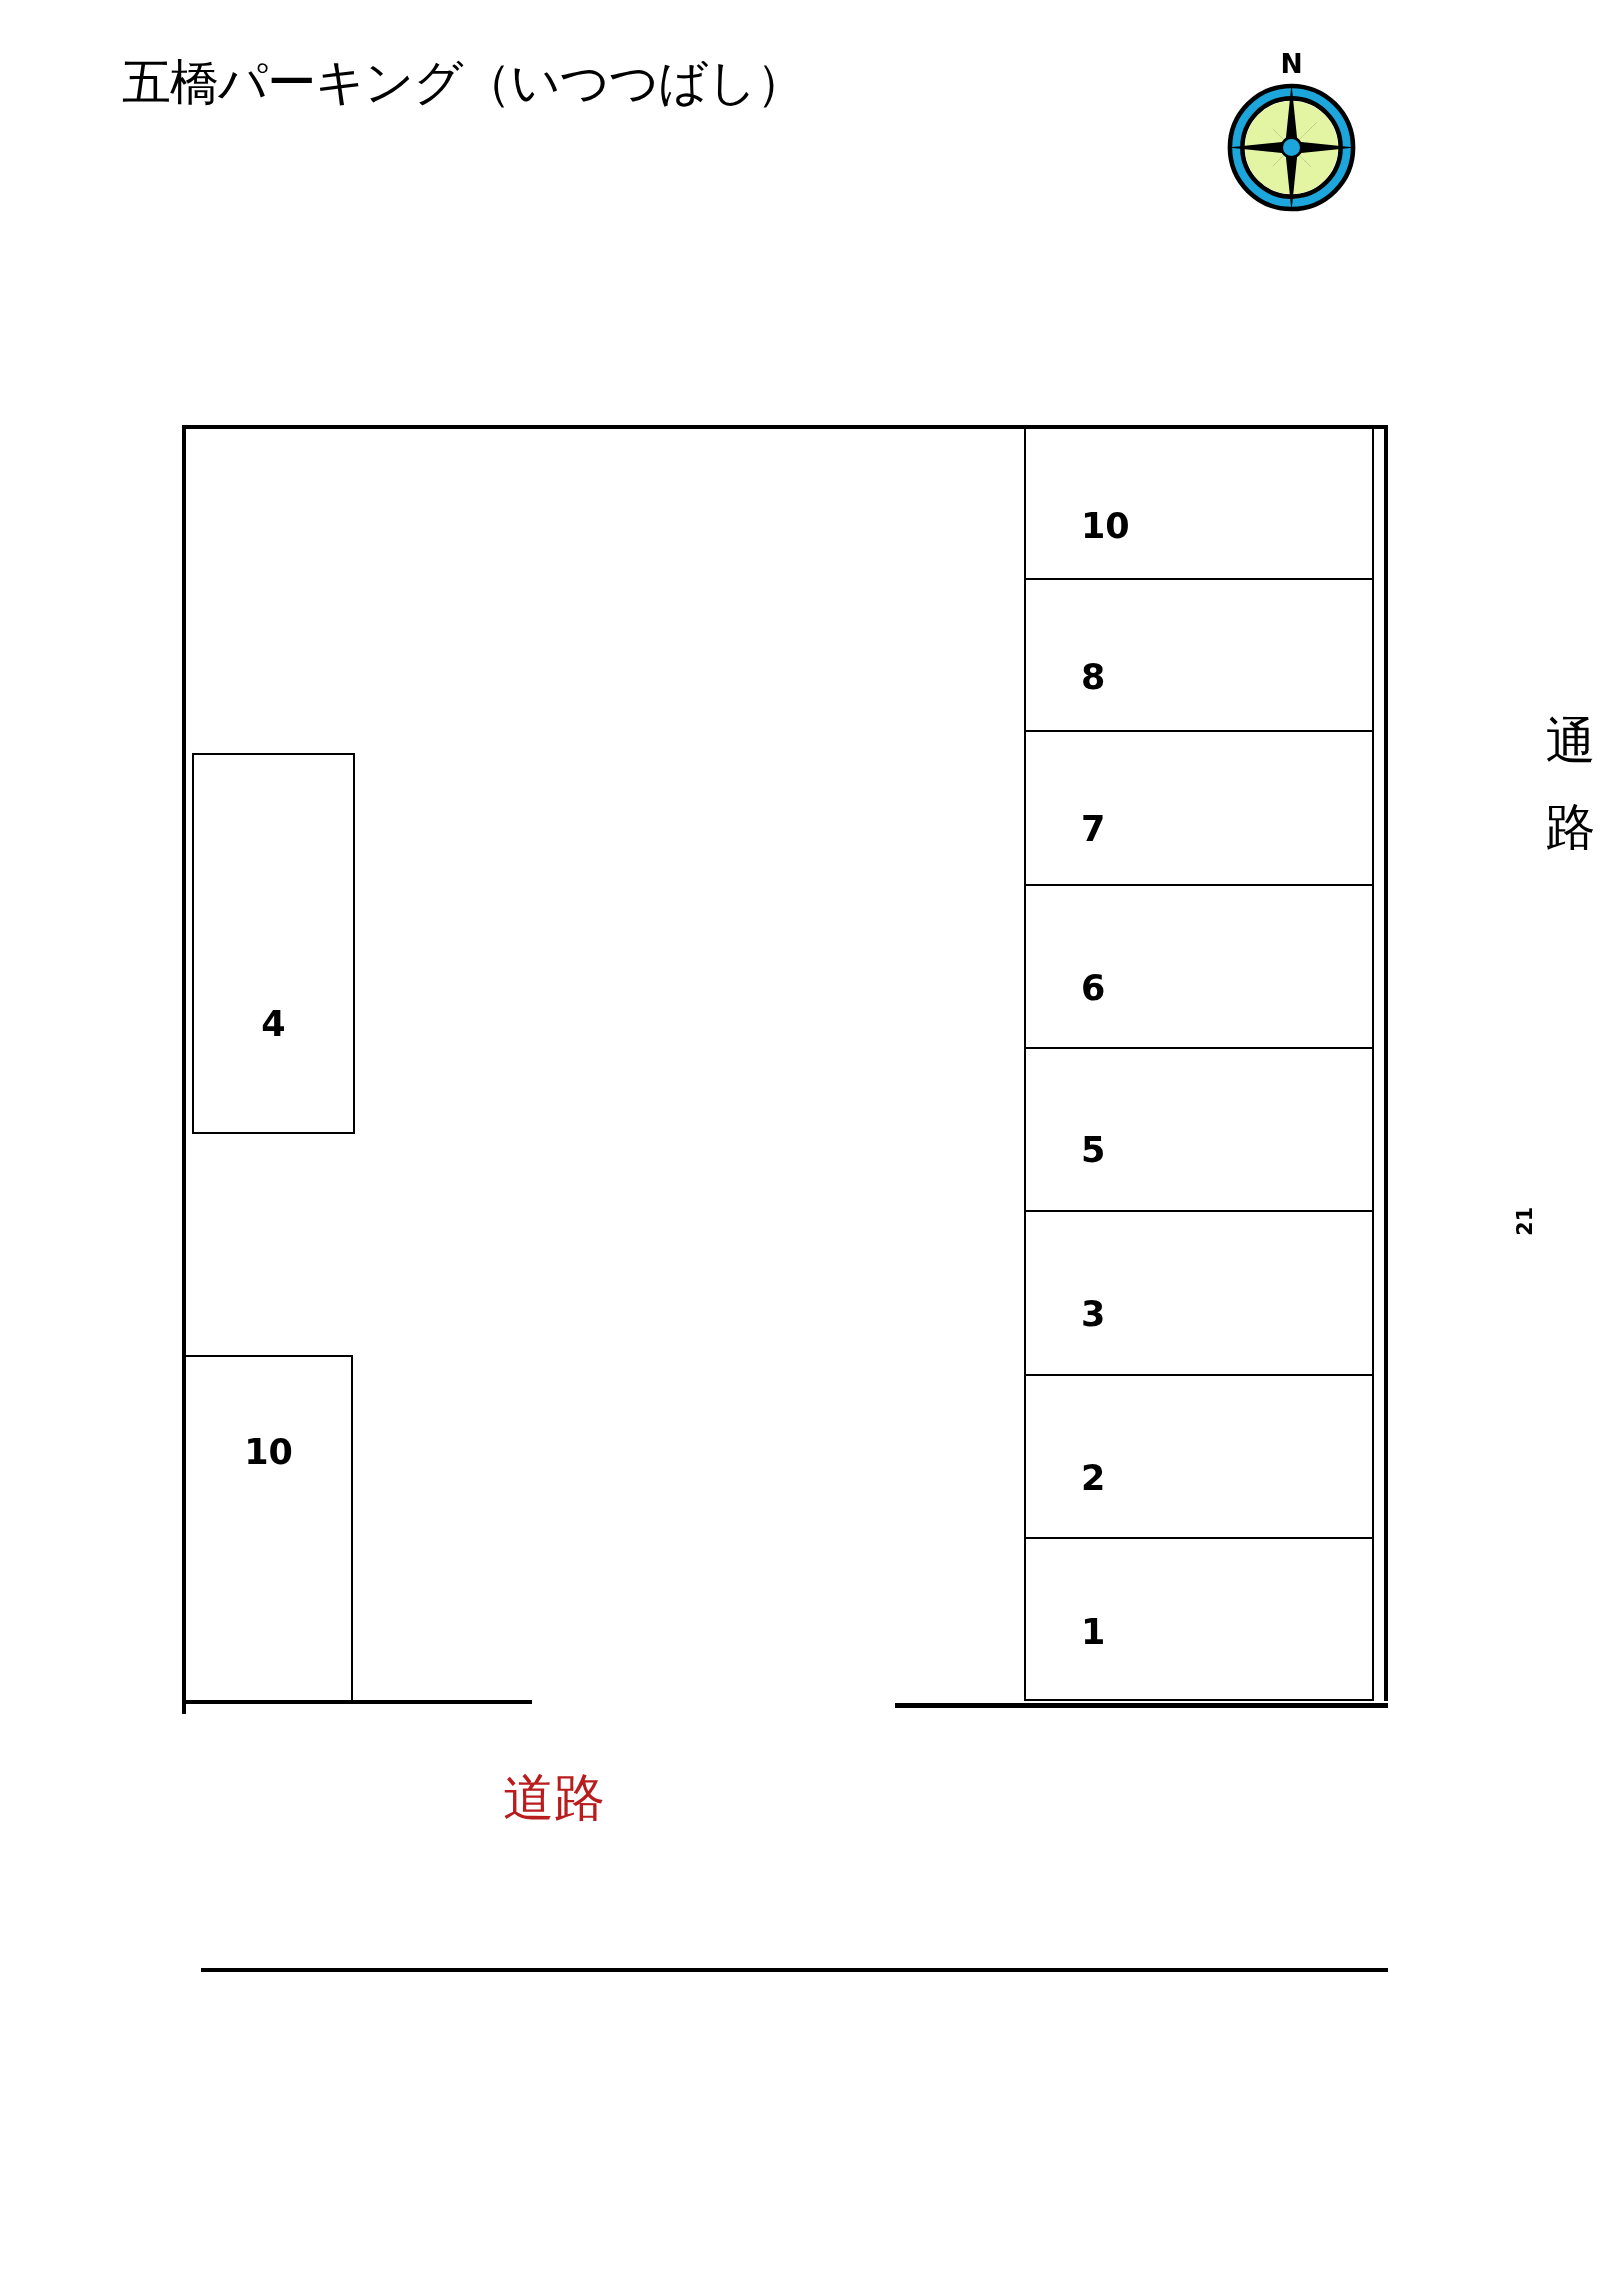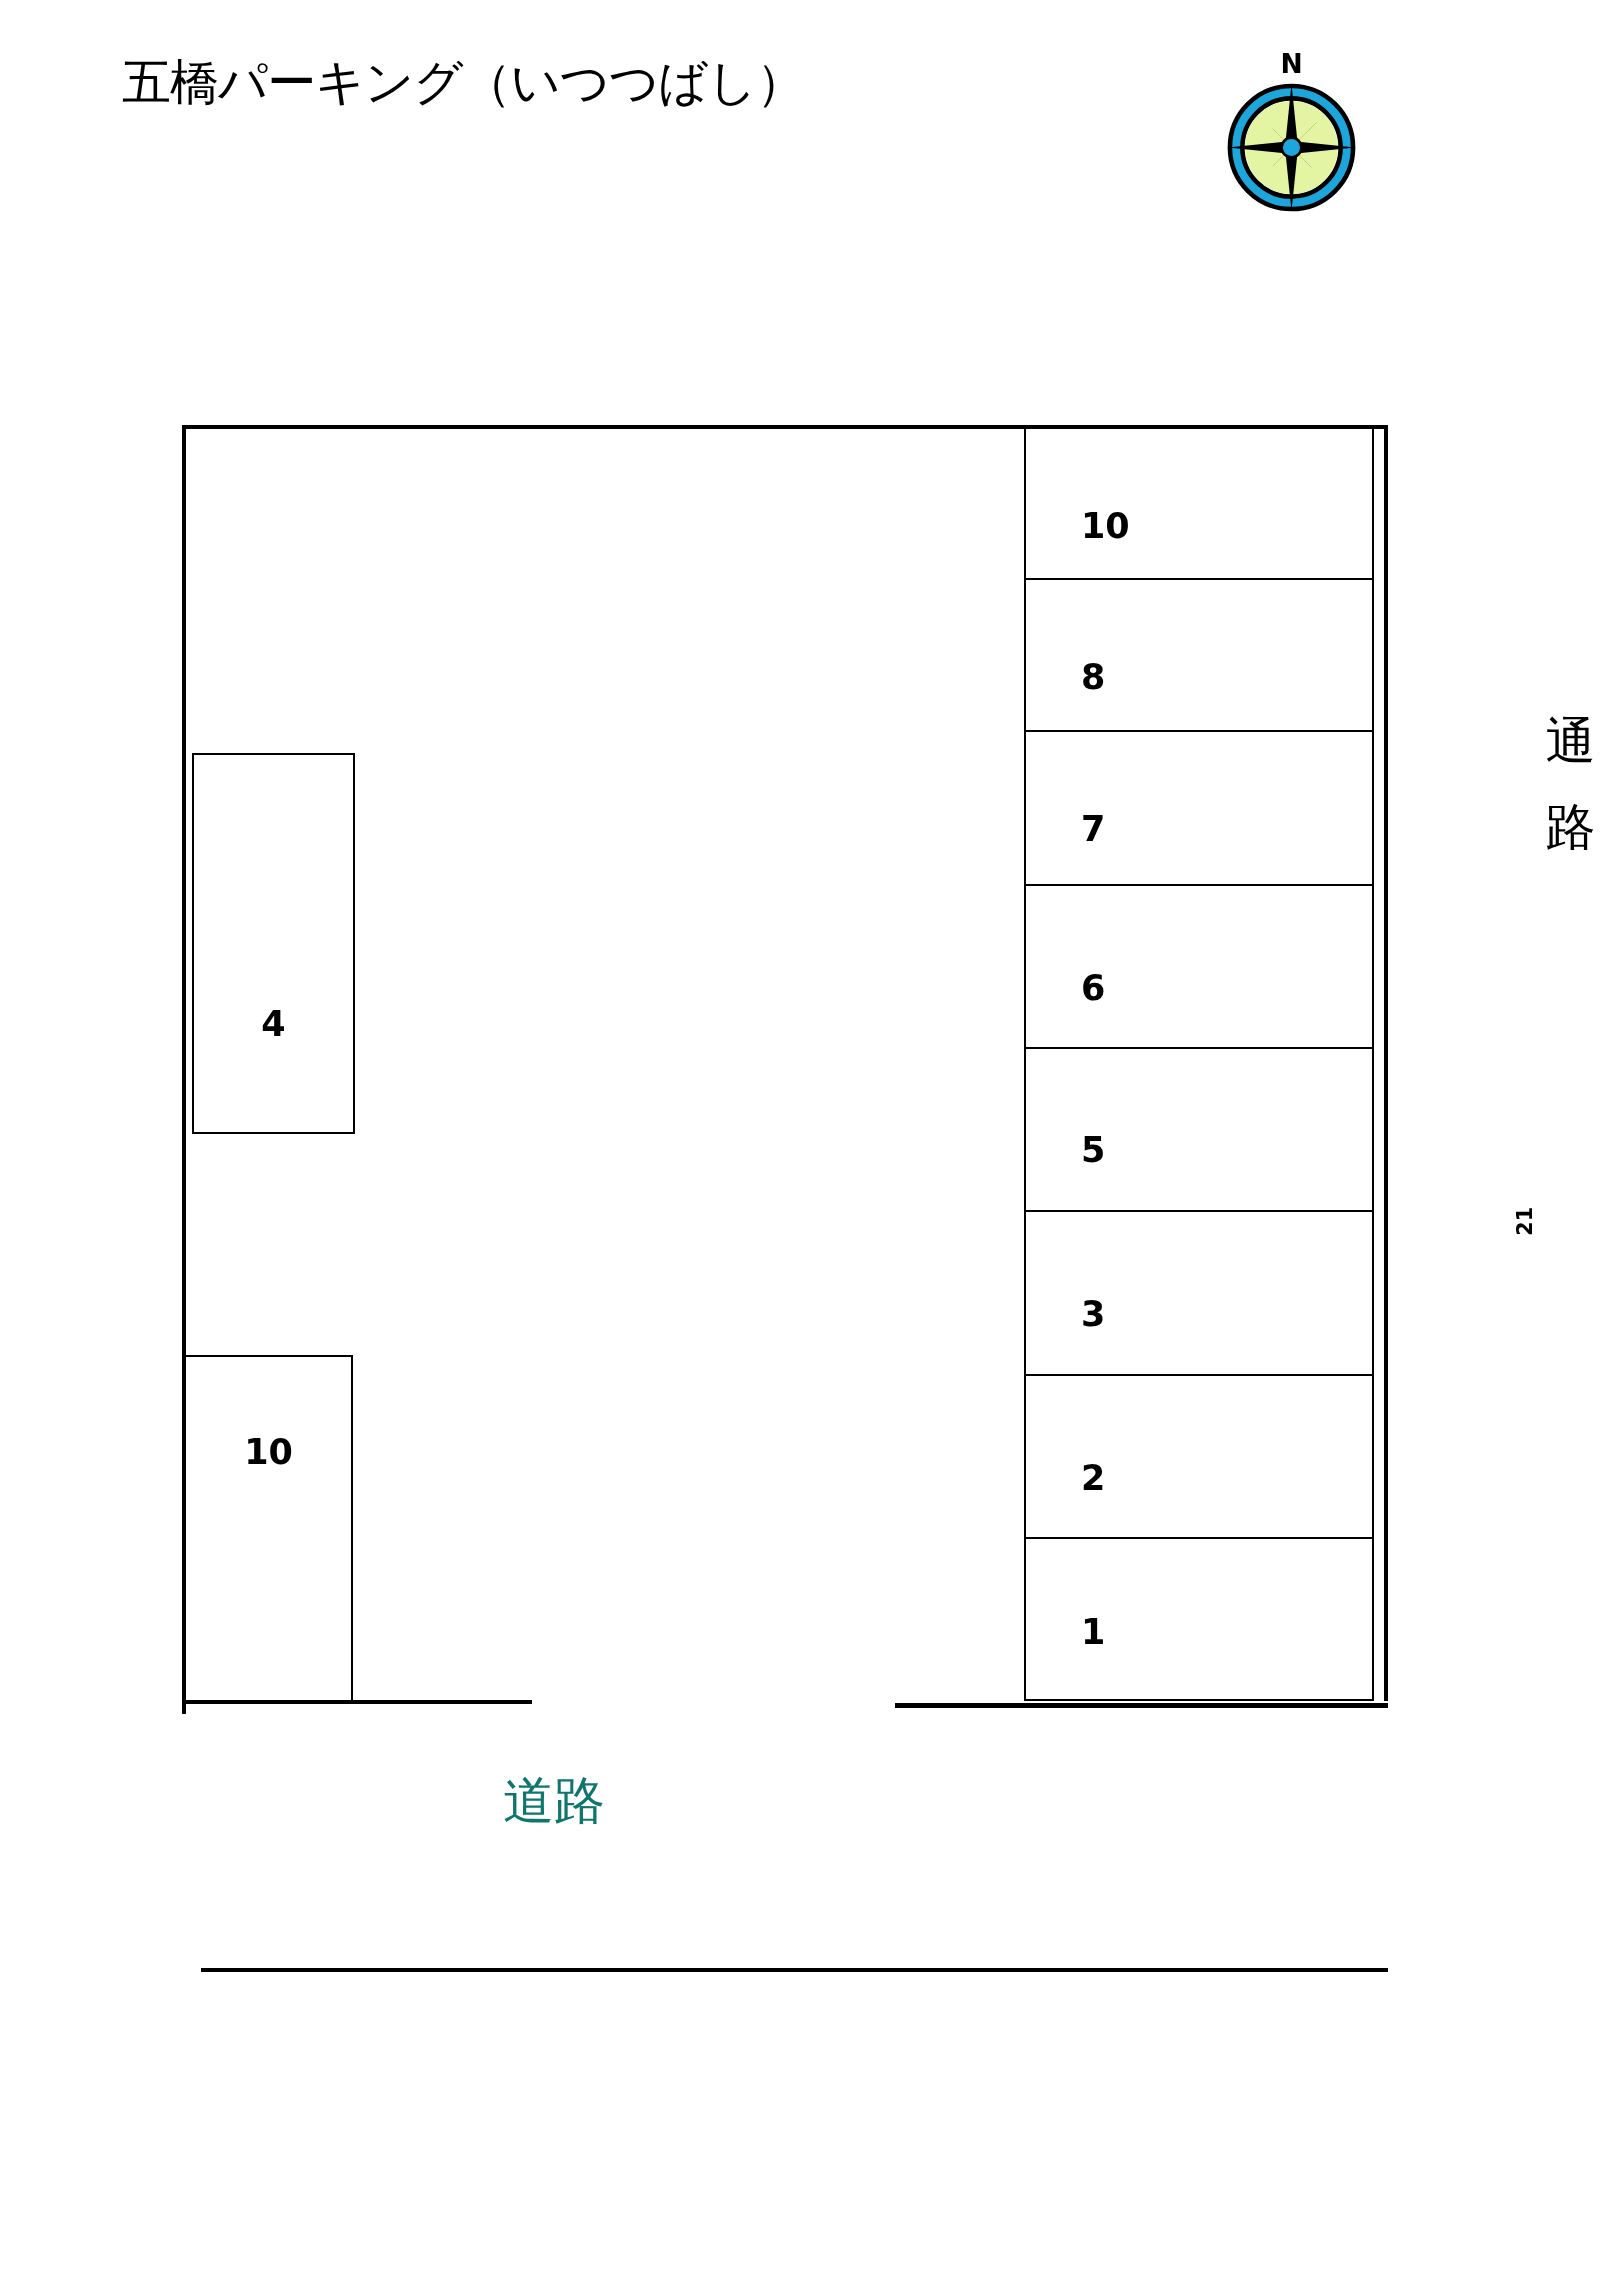--- a/index.html
+++ b/index.html
@@ -179,24 +179,24 @@
     line-height: 1;
     transform: rotate(-90deg);
     transform-origin: center center;
   }
   #douro {
     position: absolute;
     left: 0;
     top: 1776px;
     width: 1108px;
     text-align: center;
-    font-family: Liberation Serif, serif;
+    font-family: Liberation Mono, monospace;
     font-size: 51px;
     font-weight: 400;
-    color: #0f766e;
+    color: #b91c1c;
     line-height: 1;
   }
 </style>
 </head>
 <body>
 
 <div id="page">
 
   <div id="title">五橋パーキング（いつつばし）</div>
 

